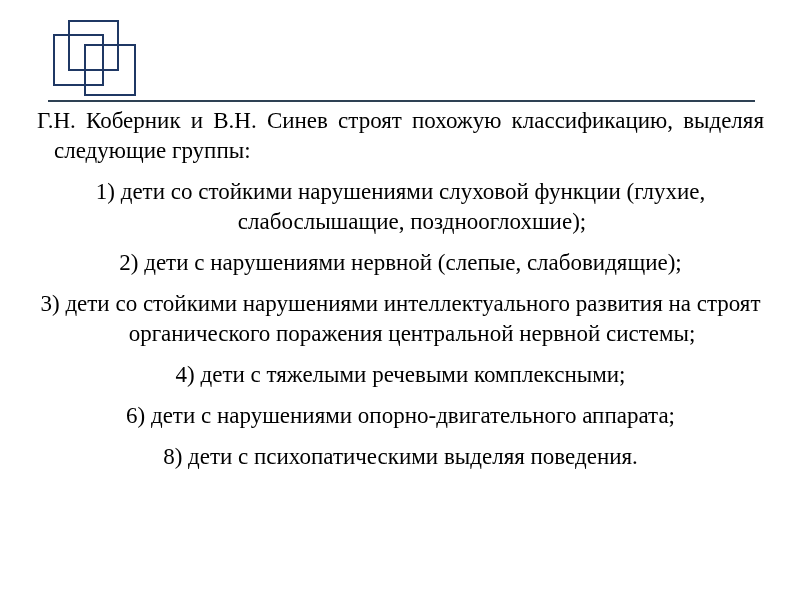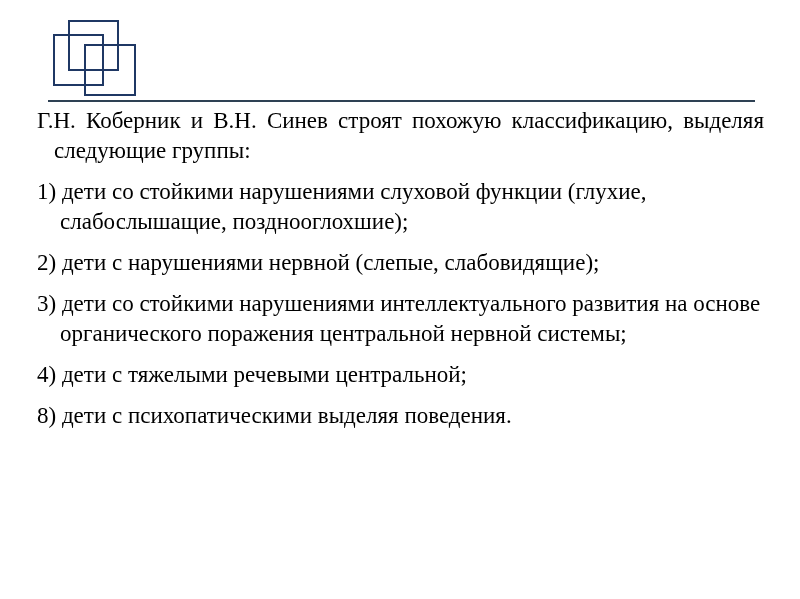--- a/index.html
+++ b/index.html
@@ -48,21 +48,21 @@
   .intro {
     margin: 0 0 11px 0;
     padding-left: 17px;
     text-indent: -17px;
     text-align: justify;
   }
   .item {
     margin: 0 0 11px 0;
     padding-left: 23px;
     text-indent: -23px;
-    text-align: left;
+    text-align: center;
   }
   .item:last-child { margin-bottom: 0; }
   
   .page-number {
     position: absolute;
     top: 592px;
     right: 46px;
     font-size: 22px;
     line-height: 24px;
     color: #b91c1c;
@@ -82,25 +82,26 @@
 
   <div class="rule rule-top"></div>
 
   <div class="content">
     <p class="intro">Г.Н. Коберник и В.Н. Синев строят похожую классификацию, выделяя следующие группы:</p>
 
     <p class="item"><span>1)</span> <span>дети со стойкими нарушениями слуховой функции (глухие, слабослышащие, позднооглохшие);</span></p>
 
     <p class="item"><span>2)</span> <span>дети с нарушениями нервной (слепые, слабовидящие);</span></p>
 
-    <p class="item"><span>3)</span> <span>дети со стойкими нарушениями интеллектуального развития на основе органического поражения центральной нервной системы;</span></p>
+    <p class="item"><span>3)</span> <span>дети со стойкими нарушениями интеллектуального развития на строят органического поражения центральной нервной системы;</span></p>
 
-    <p class="item"><span>4)</span> <span>дети с тяжелыми речевыми центральной;</span></p>
+    <p class="item"><span>4)</span> <span>дети с тяжелыми речевыми комплексными;</span></p>
 
 
+    <p class="item"><span>6)</span> <span>дети с нарушениями опорно-двигательного аппарата;</span></p>
 
 
     <p class="item"><span>8)</span> <span>дети с психопатическими выделяя поведения.</span></p>
   </div>
 
   <div class="rule rule-bottom"></div>
 
   <div class="page-number">17</div>
 
 </div>

